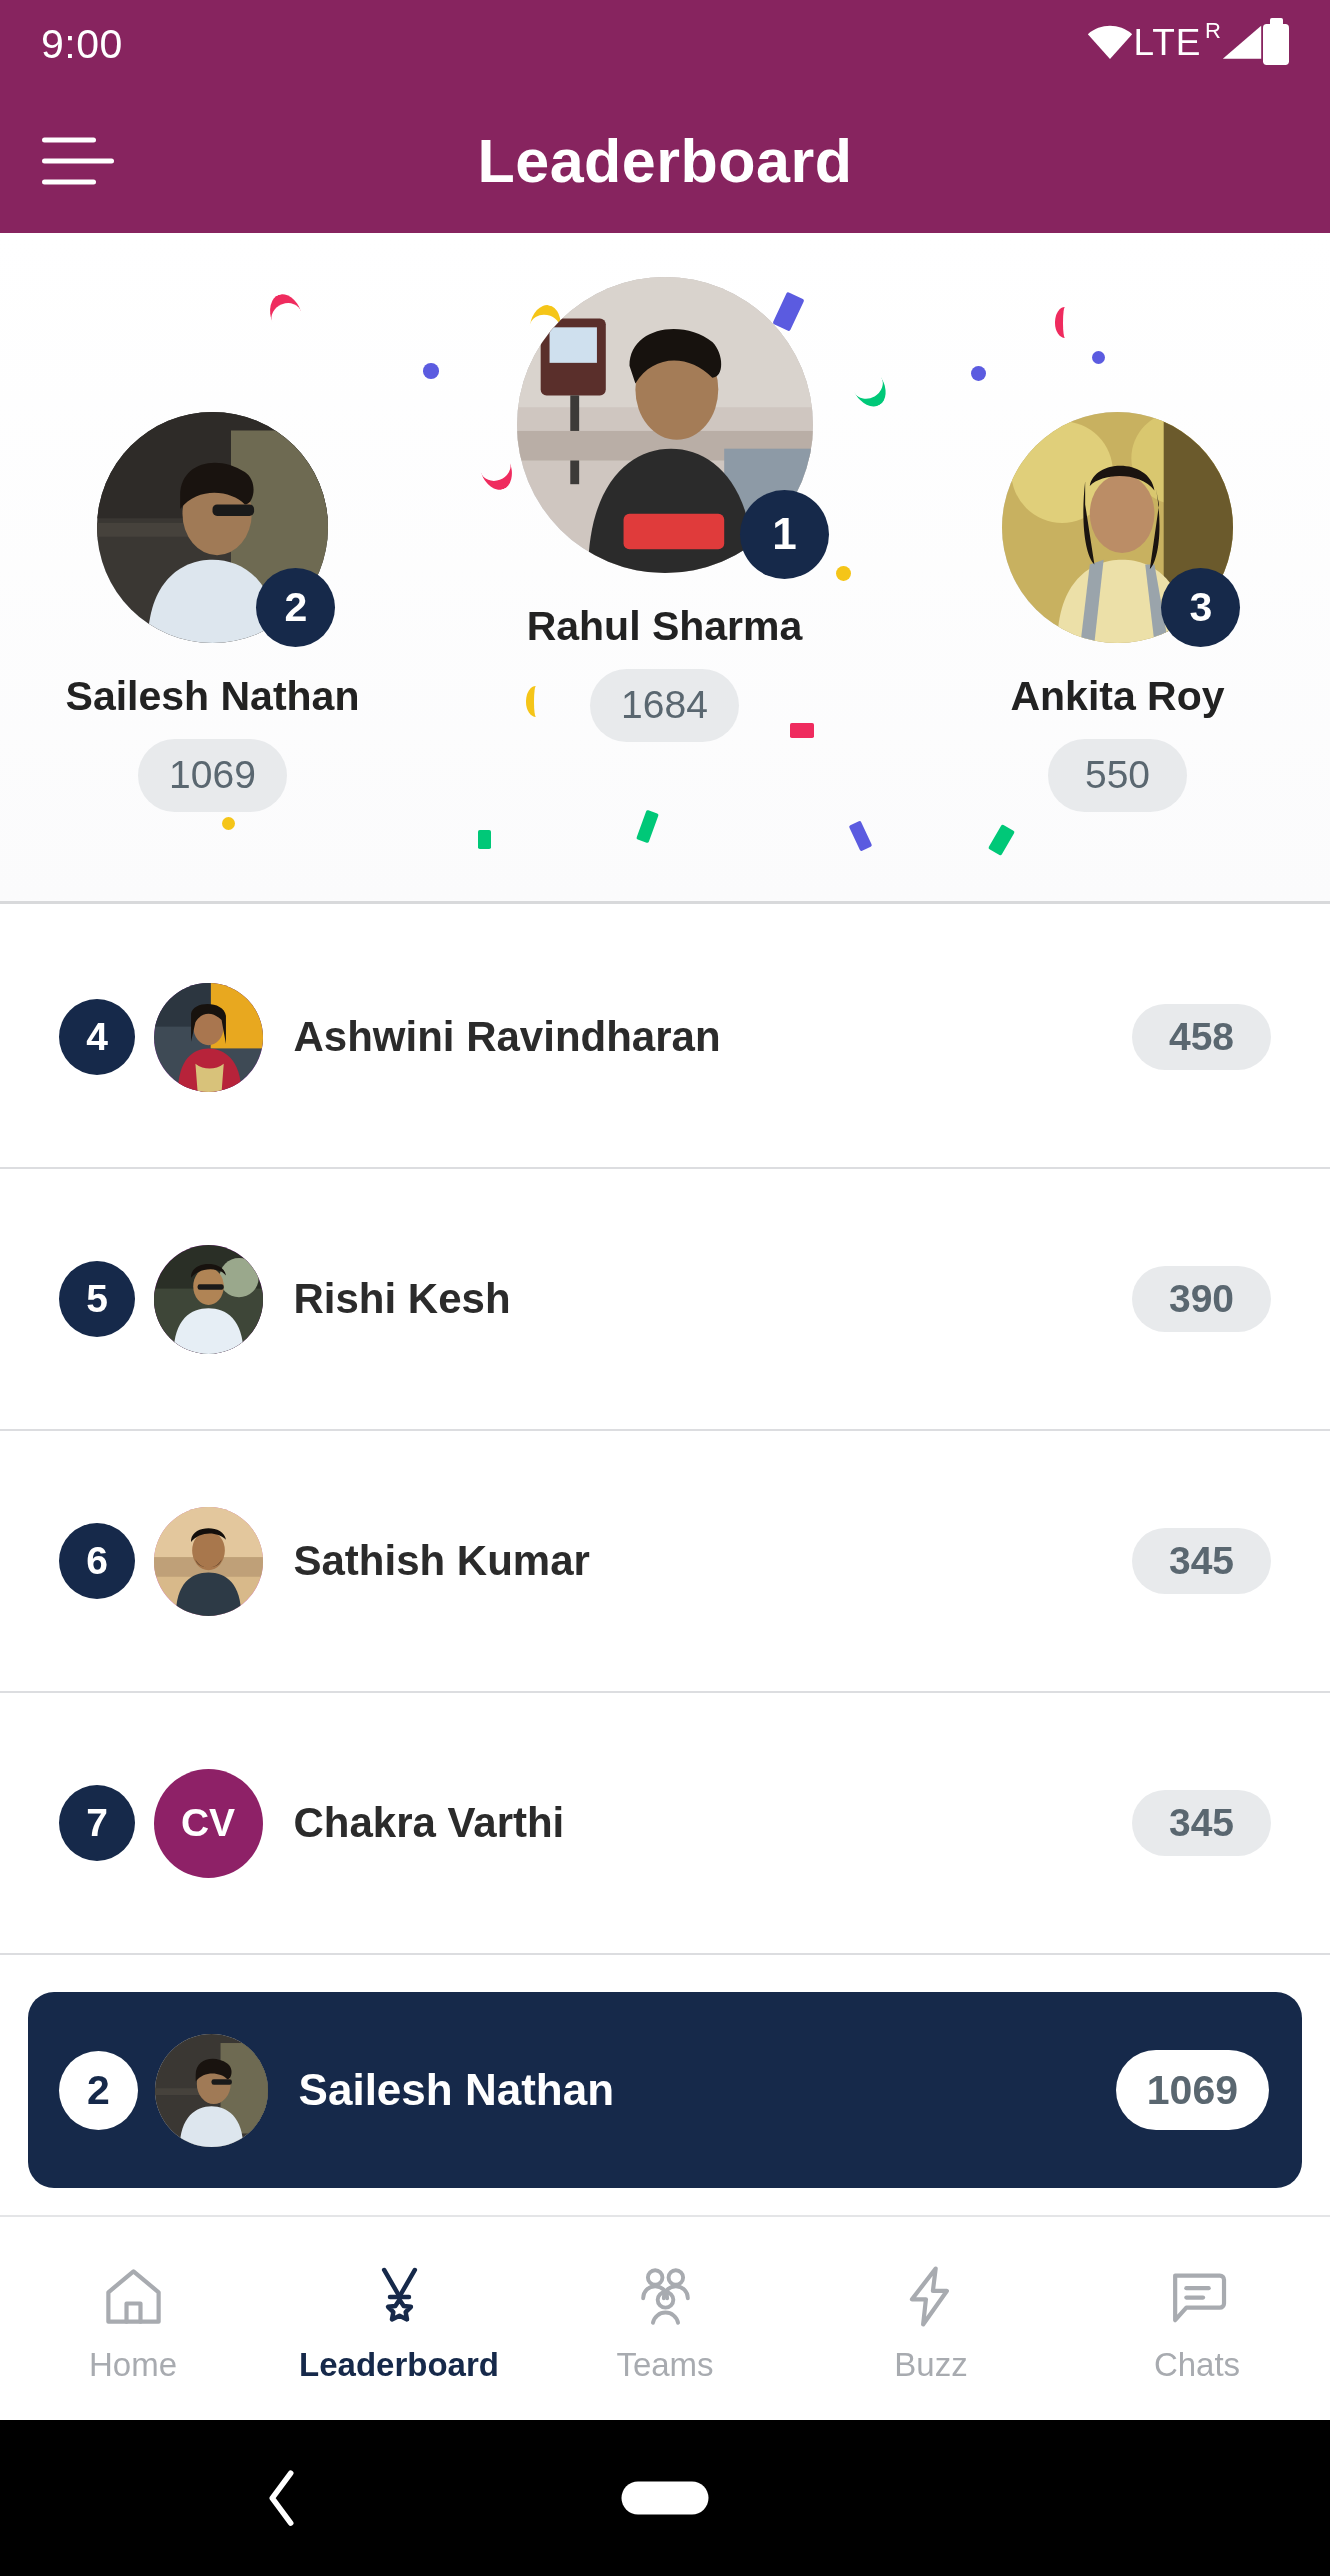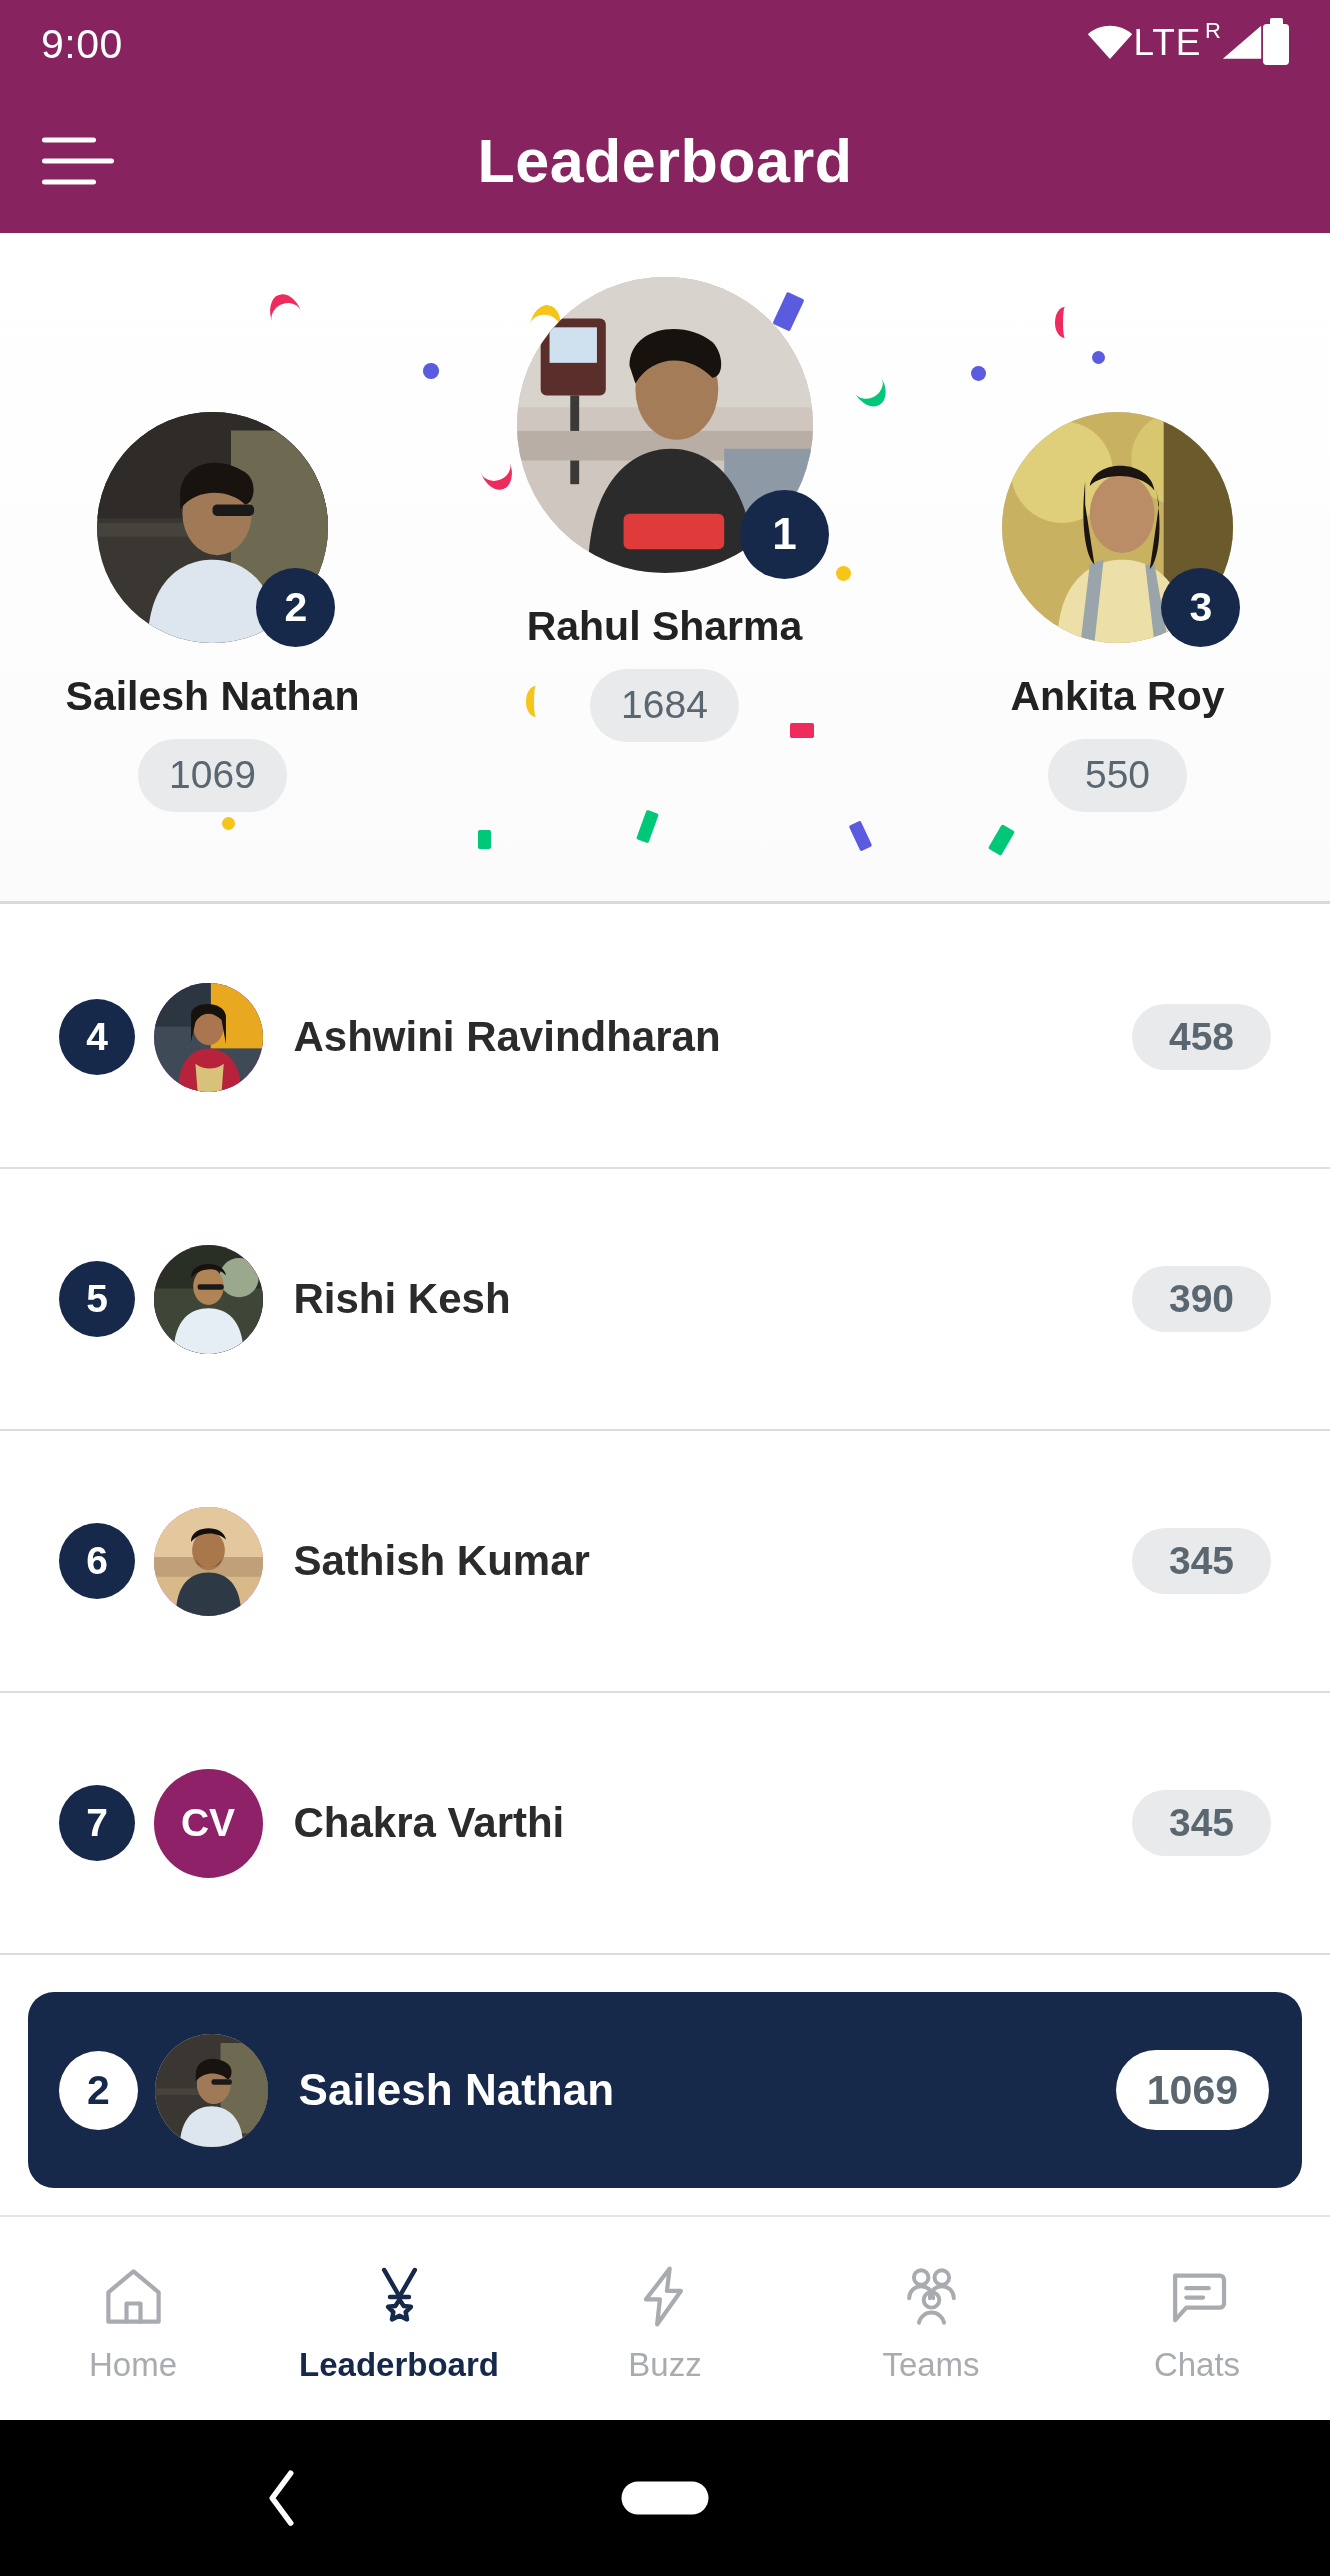--- a/index.html
+++ b/index.html
@@ -422,38 +422,38 @@
             <path d="M6.5 2.5 L12 12"></path>
             <path d="M17.5 2.5 L12 12"></path>
             <path d="M8.6 12.2 H15.4"></path>
             <path d="M12 13.2 l1.5 2.2 2.6 .3 -1.9 1.9 .5 2.6 -2.7 -1.3 -2.7 1.3 .5 -2.6 -1.9 -1.9 2.6 -.3 Z"></path>
           </svg>
         </span>
         <span class="nav-label">Leaderboard</span>
       </div>
       <div class="nav-item">
         <span class="nav-icon">
-          <svg width="67" height="67" viewBox="0 0 24 24" fill="none" stroke="#a8abb0" stroke-width="1.5" stroke-linecap="round" stroke-linejoin="round">
-            <path d="M13.5 2 L5 13 h5 l-1 9 8.5 -12 h-5 Z"></path>
-          </svg>
-        </span>
-        <span class="nav-label">Buzz</span>
-      </div>
-      <div class="nav-item">
-        <span class="nav-icon">
           <svg width="67" height="67" viewBox="0 0 24 24" fill="none" stroke="#a8abb0" stroke-width="1.4" stroke-linecap="round" stroke-linejoin="round">
             <circle cx="8.3" cy="5.2" r="2.6"></circle>
             <circle cx="15.7" cy="5.2" r="2.6"></circle>
             <path d="M4 12.6 a4.3 4.3 0 0 1 8.6 0"></path>
             <path d="M11.4 12.6 a4.3 4.3 0 0 1 8.6 0"></path>
             <circle cx="12" cy="13.2" r="2.8"></circle>
             <path d="M7.5 21.4 a4.6 4.6 0 0 1 9 0"></path>
           </svg>
         </span>
         <span class="nav-label">Teams</span>
+      </div>
+      <div class="nav-item">
+        <span class="nav-icon">
+          <svg width="67" height="67" viewBox="0 0 24 24" fill="none" stroke="#a8abb0" stroke-width="1.5" stroke-linecap="round" stroke-linejoin="round">
+            <path d="M13.5 2 L5 13 h5 l-1 9 8.5 -12 h-5 Z"></path>
+          </svg>
+        </span>
+        <span class="nav-label">Buzz</span>
       </div>
       <div class="nav-item">
         <span class="nav-icon">
           <svg width="67" height="67" viewBox="0 0 24 24" fill="none" stroke="#a8abb0" stroke-width="1.5" stroke-linecap="round" stroke-linejoin="round">
             <path d="M4 4.5 h16 a1.5 1.5 0 0 1 1.5 1.5 v8.5 a1.5 1.5 0 0 1 -1.5 1.5 H8 L4 20.5 Z"></path>
             <path d="M8 9 h8"></path>
             <path d="M8 12.4 h6"></path>
           </svg>
         </span>
         <span class="nav-label">Chats</span>

